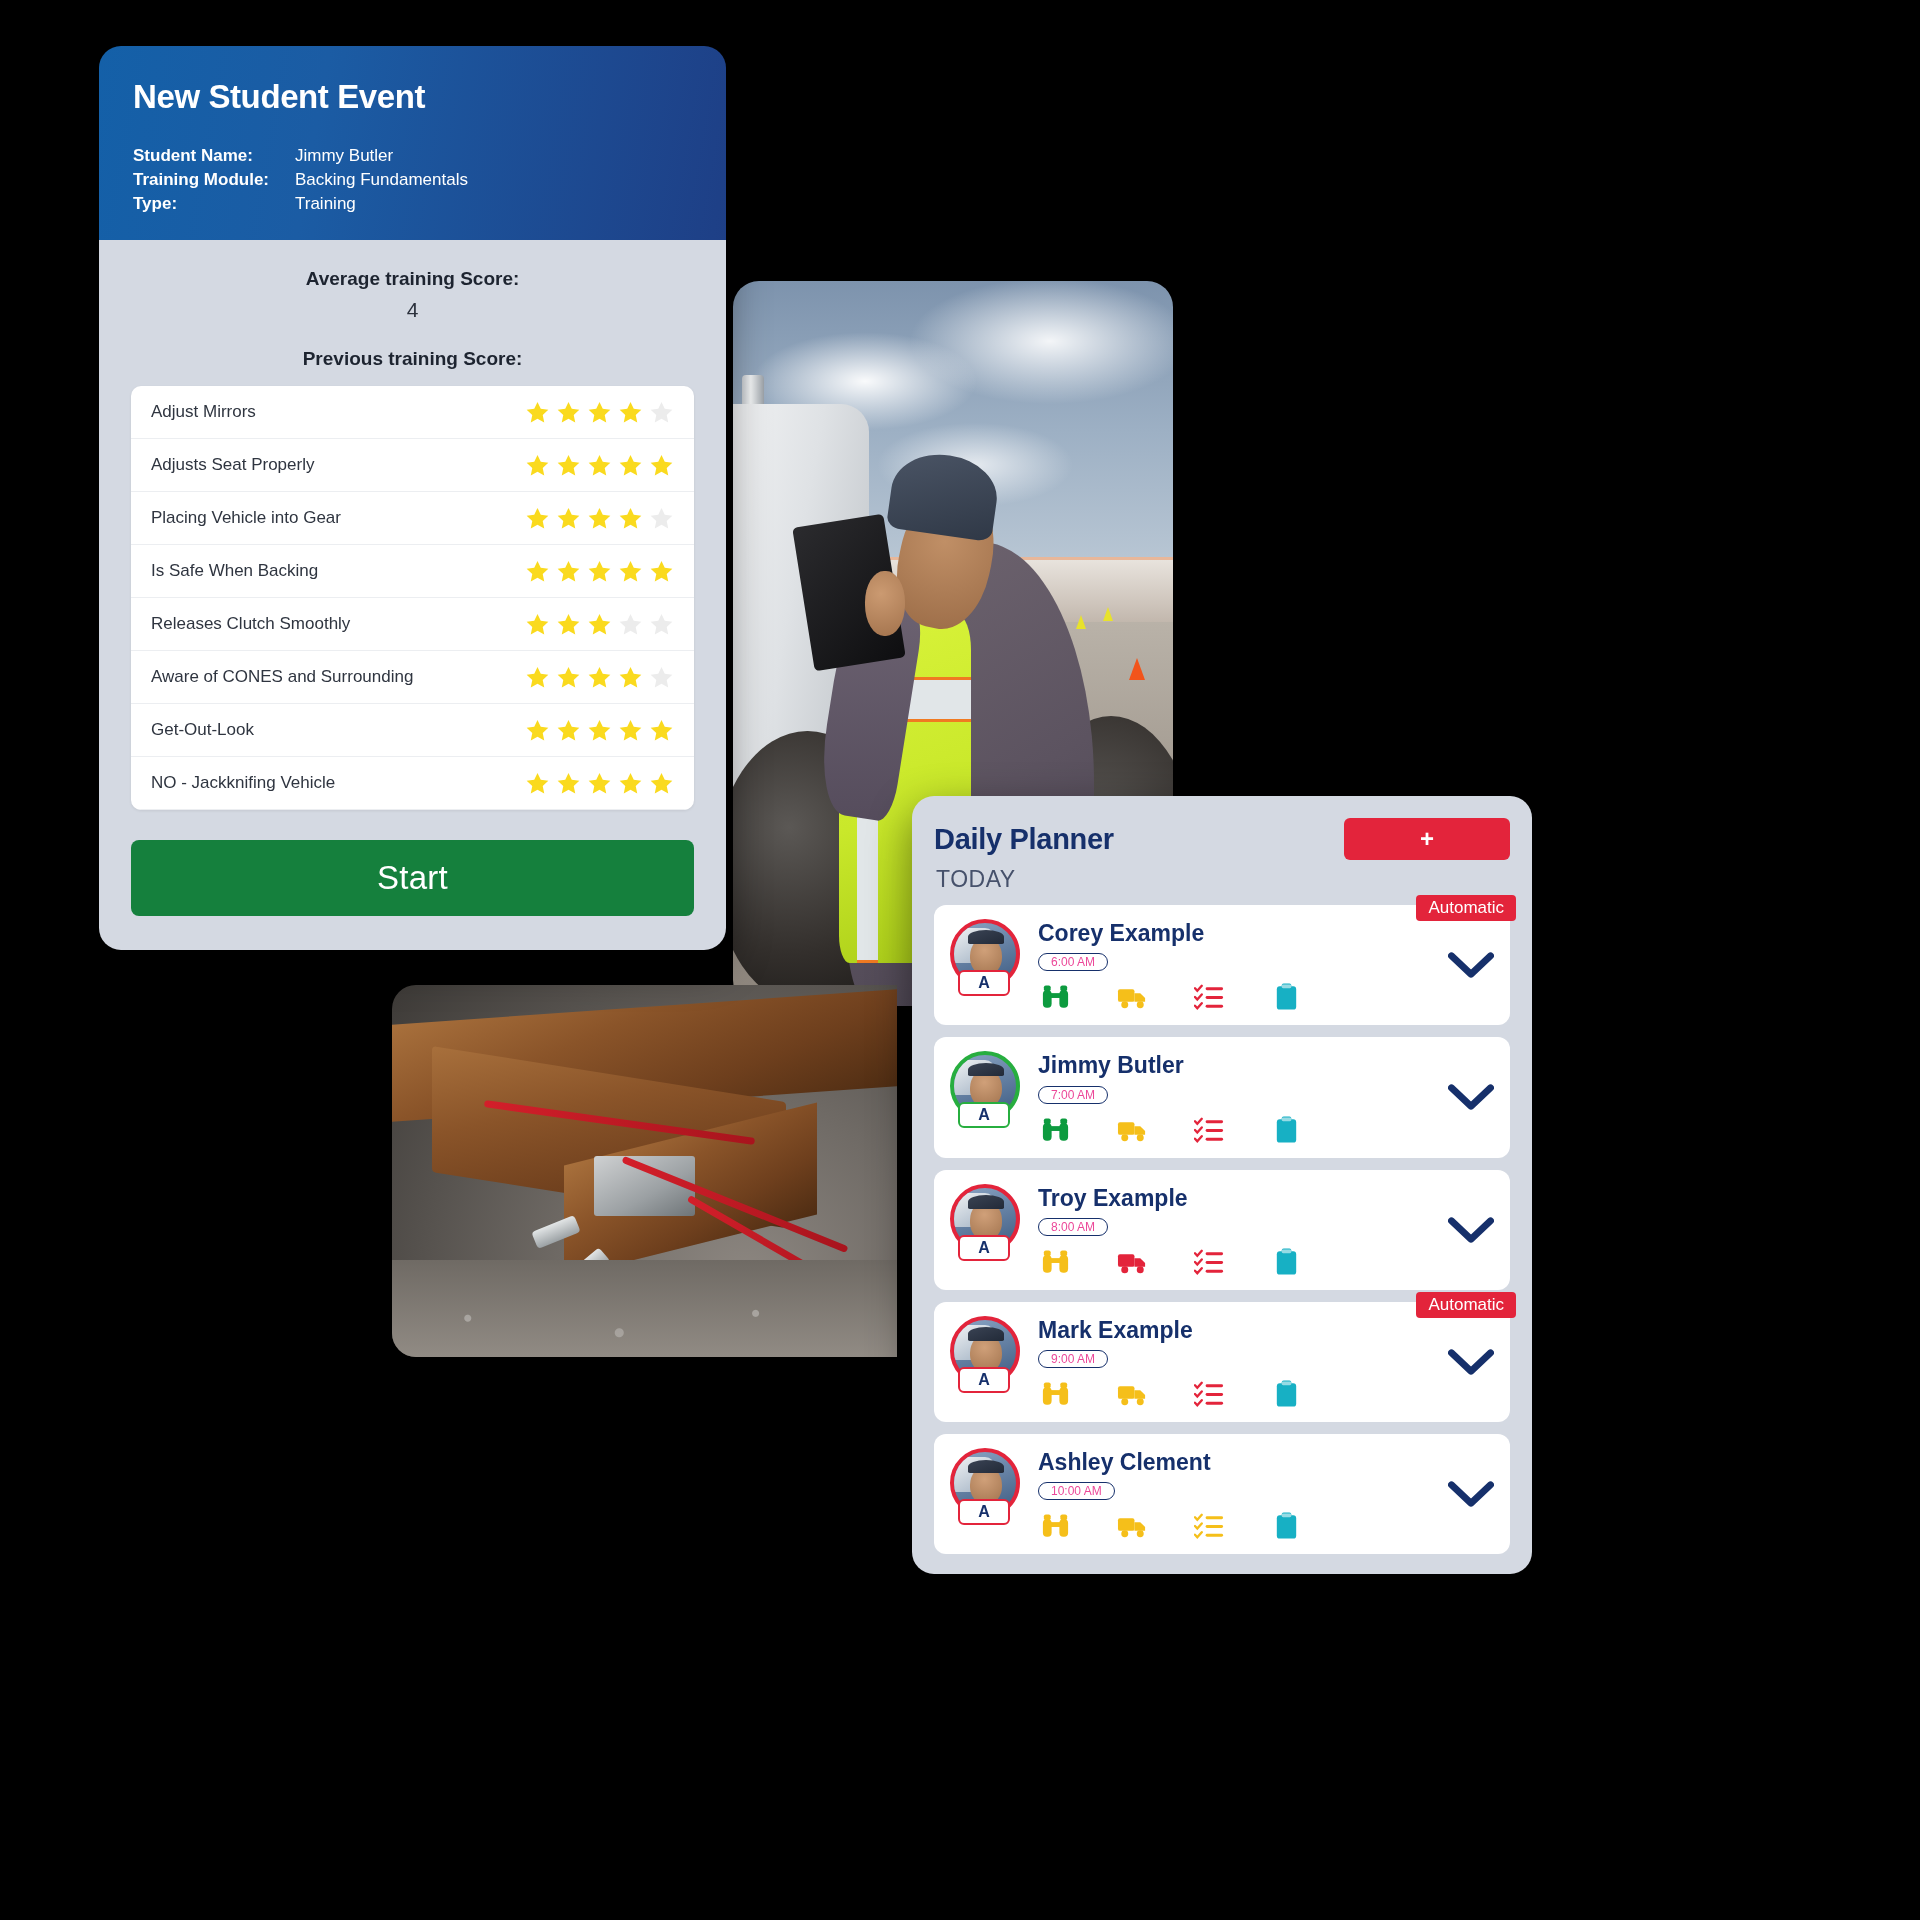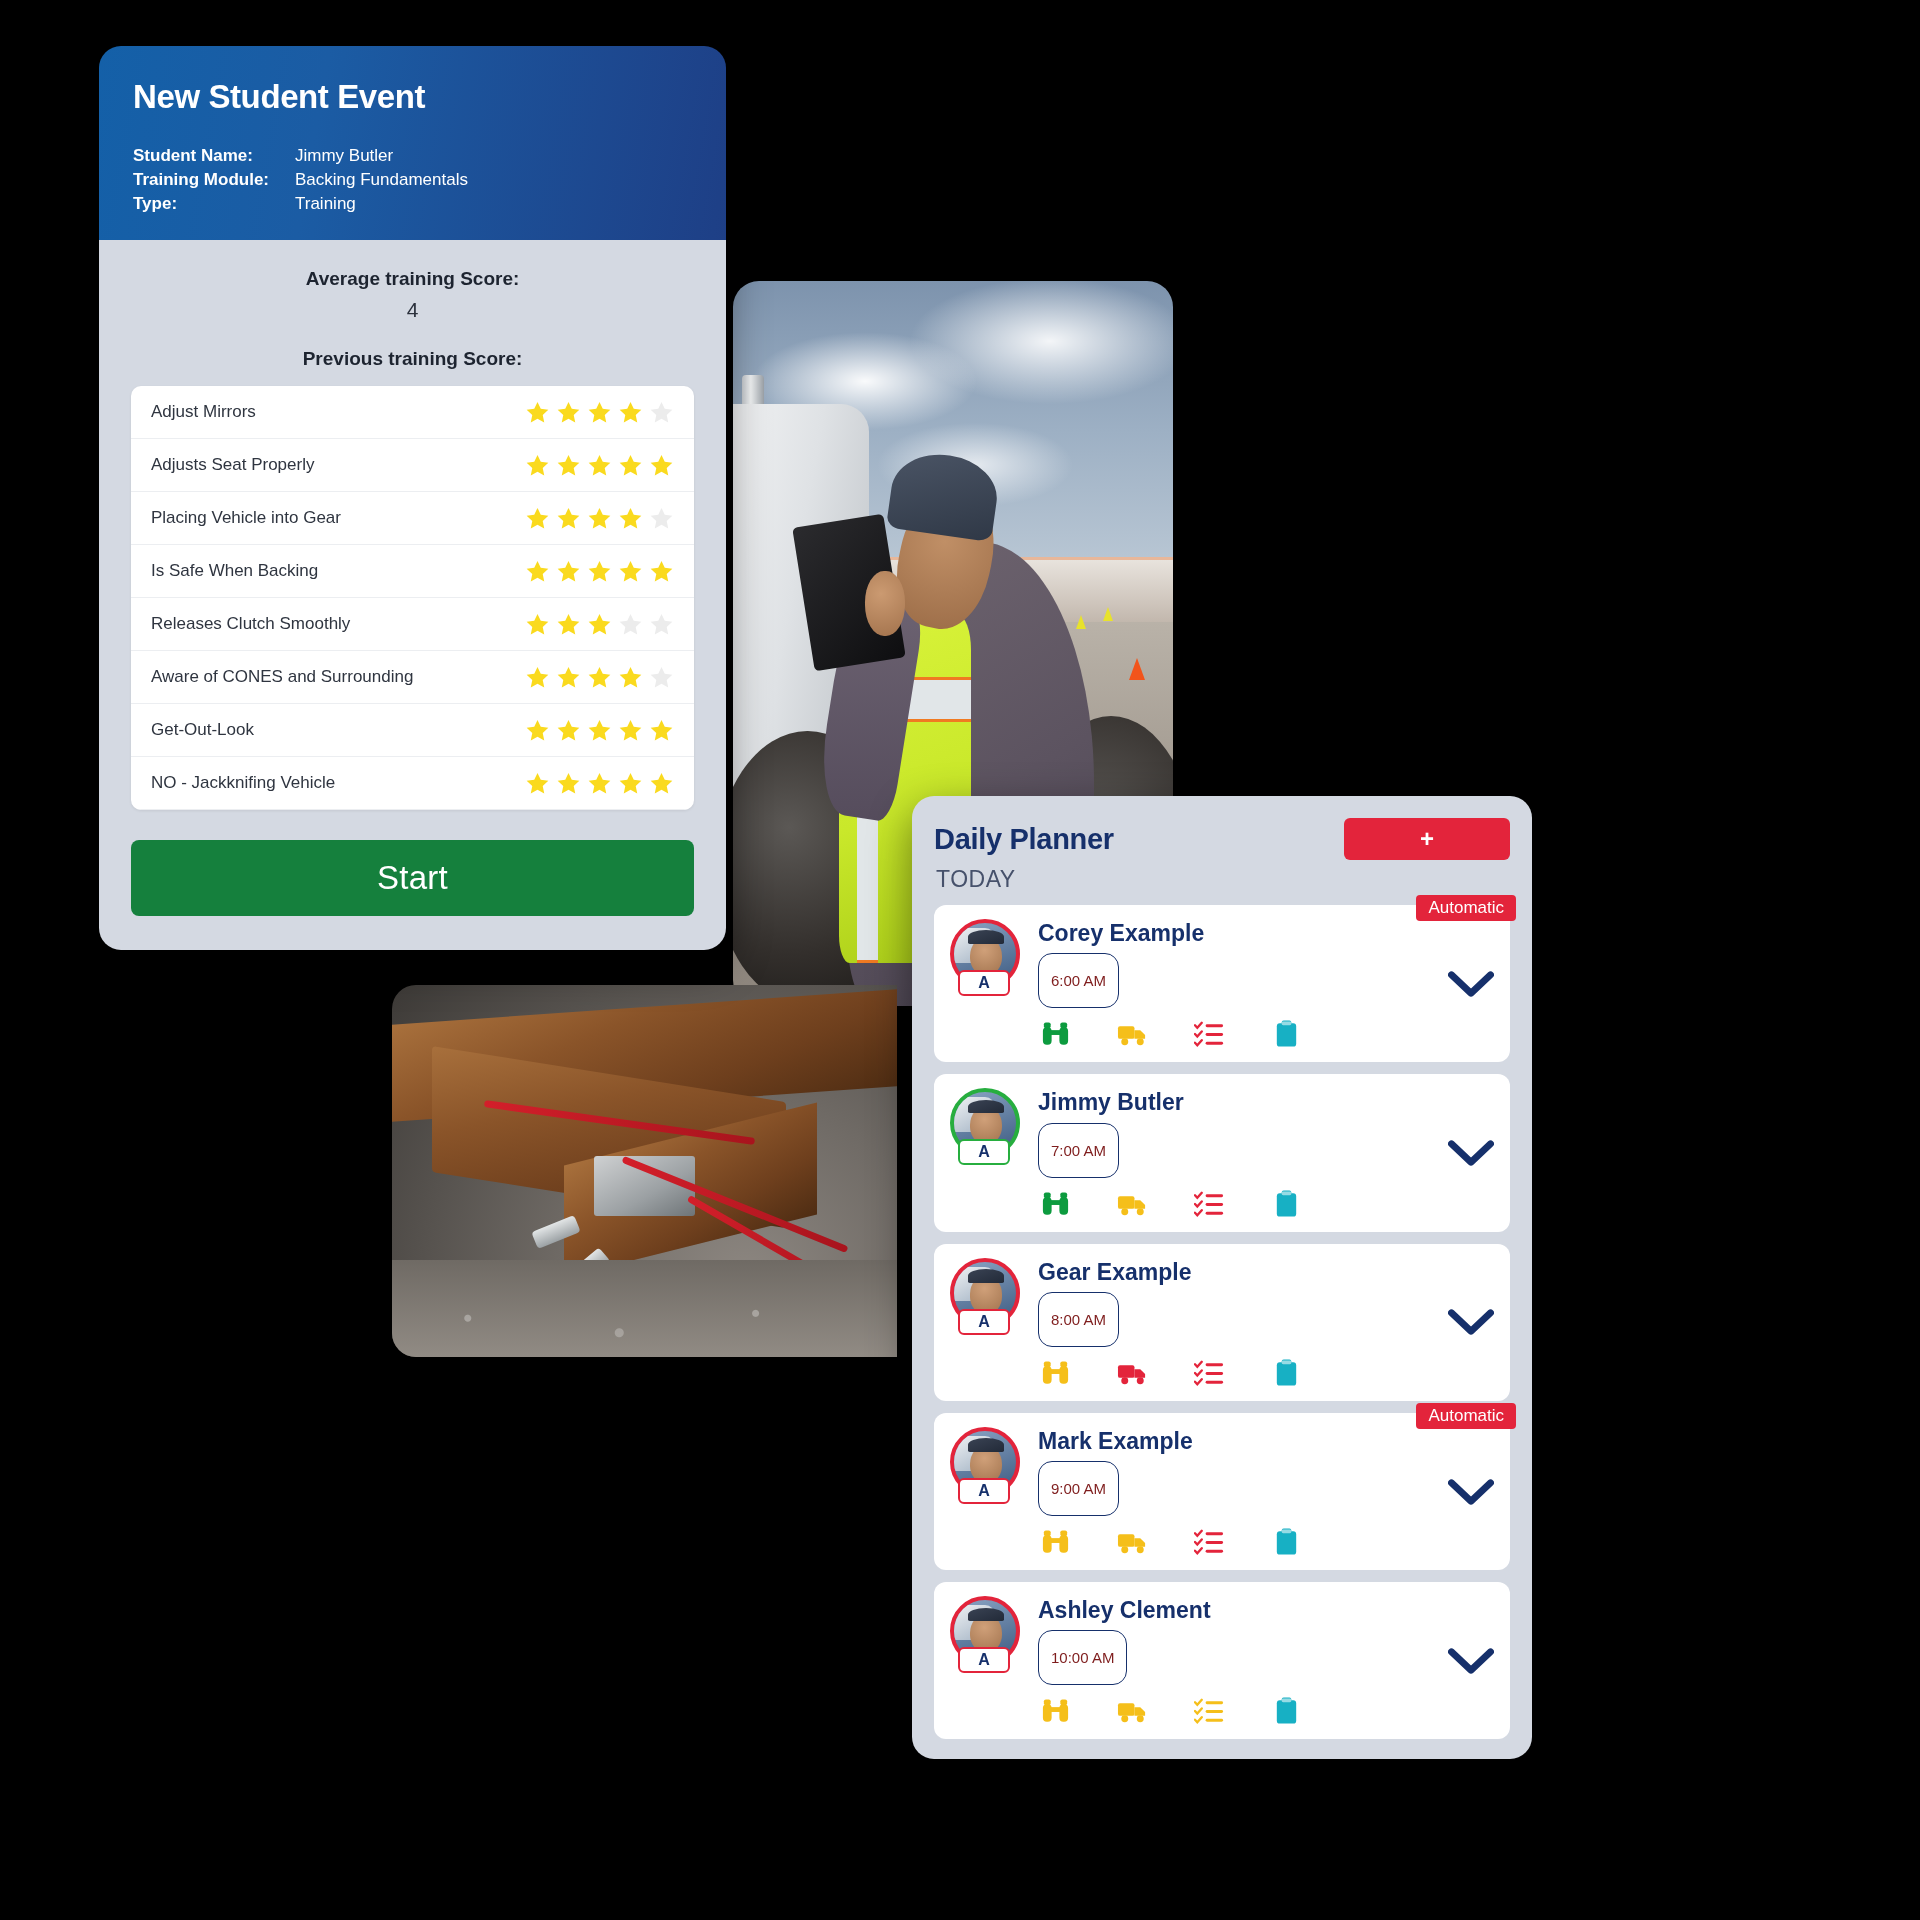--- a/index.html
+++ b/index.html
@@ -237,21 +237,21 @@
     display:flex; align-items:center; justify-content:center;
     font-size: 16px; font-weight:700; color:#16306b;
   }
   .avatar.green + .av-badge { border-color:#27ae3f; }
 
   .prow-main { flex: 1; min-width:0; padding-top: 2px; }
   .prow-name { font-size: 23px; font-weight: 700; color:#16306b; line-height:1.1; }
   .time-pill {
     display:inline-block; margin-top: 7px;
     border: 1.5px solid #16306b; border-radius: 14px;
-    padding: 18px 12px; font-size: 15px; color:#7f1d1d;
+    padding: 1px 12px; font-size: 12px; color:#ec4899;
   }
   .icon-row { display:flex; align-items:center; gap: 46px; margin-top: 12px; padding-left: 2px; }
   .picon { width: 31px; height: 28px; display:block; }
 
   .chevron {
     width: 46px; height: 26px; align-self:center; margin-left: 8px; flex:0 0 46px;
   }
   .auto-badge {
     position:absolute; right: -6px; top: -10px;
     background:#e3243b; color:#fff; font-size: 17px;
@@ -586,21 +586,21 @@
         </div>
         <div class="prow">
           <div class="avatar-wrap">
             <div class="avatar" style="border-color: rgb(227, 36, 59);">
               <div class="av-truck"></div>
               <div class="av-face"></div>
               <div class="av-cap"></div>
             </div>
             <div class="av-badge" style="border-color: rgb(227, 36, 59);">A</div>
           </div>
-          <div class="prow-main"><div class="prow-name">Gear Example</div><div class="time-pill">8:00 AM</div><div class="icon-row">
+          <div class="prow-main"><div class="prow-name">Troy Example</div><div class="time-pill">8:00 AM</div><div class="icon-row">
               <svg viewBox="0 0 32 28" class="picon">
                 <rect x="3" y="7" width="9" height="18" rx="4" fill="#f5bf1a"></rect>
                 <rect x="20" y="7" width="9" height="18" rx="4" fill="#f5bf1a"></rect>
                 <rect x="11" y="10" width="10" height="5" fill="#f5bf1a"></rect>
                 <rect x="4" y="2" width="7" height="6" rx="2" fill="#f5bf1a"></rect>
                 <rect x="21" y="2" width="7" height="6" rx="2" fill="#f5bf1a"></rect>
               </svg>
               <svg viewBox="0 0 32 28" class="picon">
                 <rect x="1" y="6" width="17" height="13" rx="2" fill="#e3243b"></rect>
                 <path d="M18 10h6l5 5v4h-11z" fill="#e3243b"></path>

